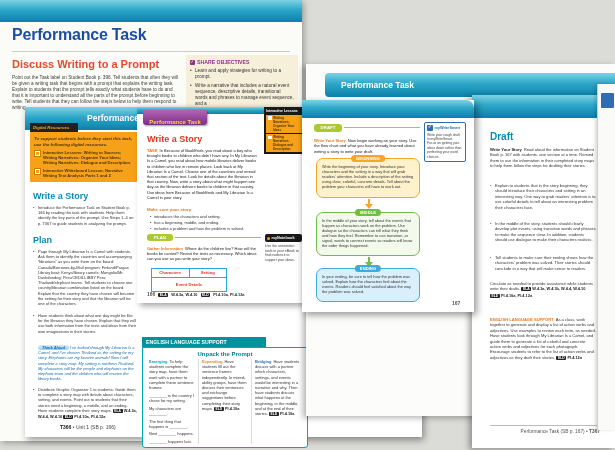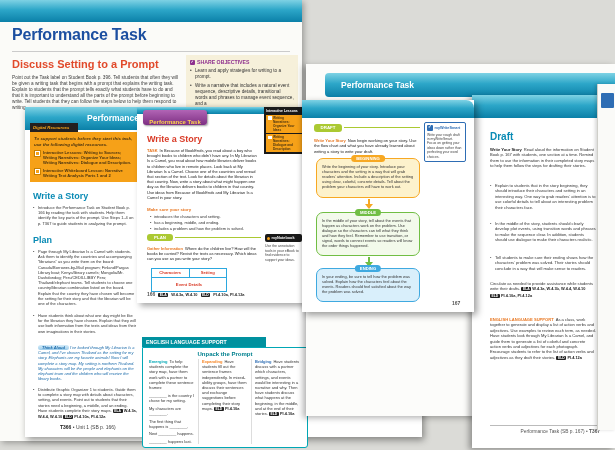--- a/index.html
+++ b/index.html
@@ -147,21 +147,21 @@
 </style>
 </head>
 <body>
 
 <div class="canvas">
 
   <section class="page" id="base-left">
     <div class="abs tealbar topbar"></div>
     <div class="abs title">Performance Task</div>
     <div class="abs rule"></div>
-    <div class="abs dheading">Discuss Setting to a Prompt</div>
+    <div class="abs dheading">Discuss Writing to a Prompt</div>
     <div class="abs dbody">Point out the Task label on Student Book p. 396. Tell students that often they will be given a writing task that begins with a prompt that explains the writing task. Explain to students that the prompt tells exactly what students have to do and that it is important to understand all the parts of the prompt before beginning to write. Tell students that they can follow the steps below to help them respond to writing.</div>
     <aside class="abs objbox">
       <div class="objh">
         <span class="obj-icon"></span>
         <span>SHARE OBJECTIVES</span>
       </div>
       <div class="obul">Learn and apply strategies for writing to a prompt.</div>
       <div class="obul">Write a narrative that includes a natural event sequence, descriptive details, transitional words and phrases to manage event sequence, and a</div>
     </aside>
   </section>

